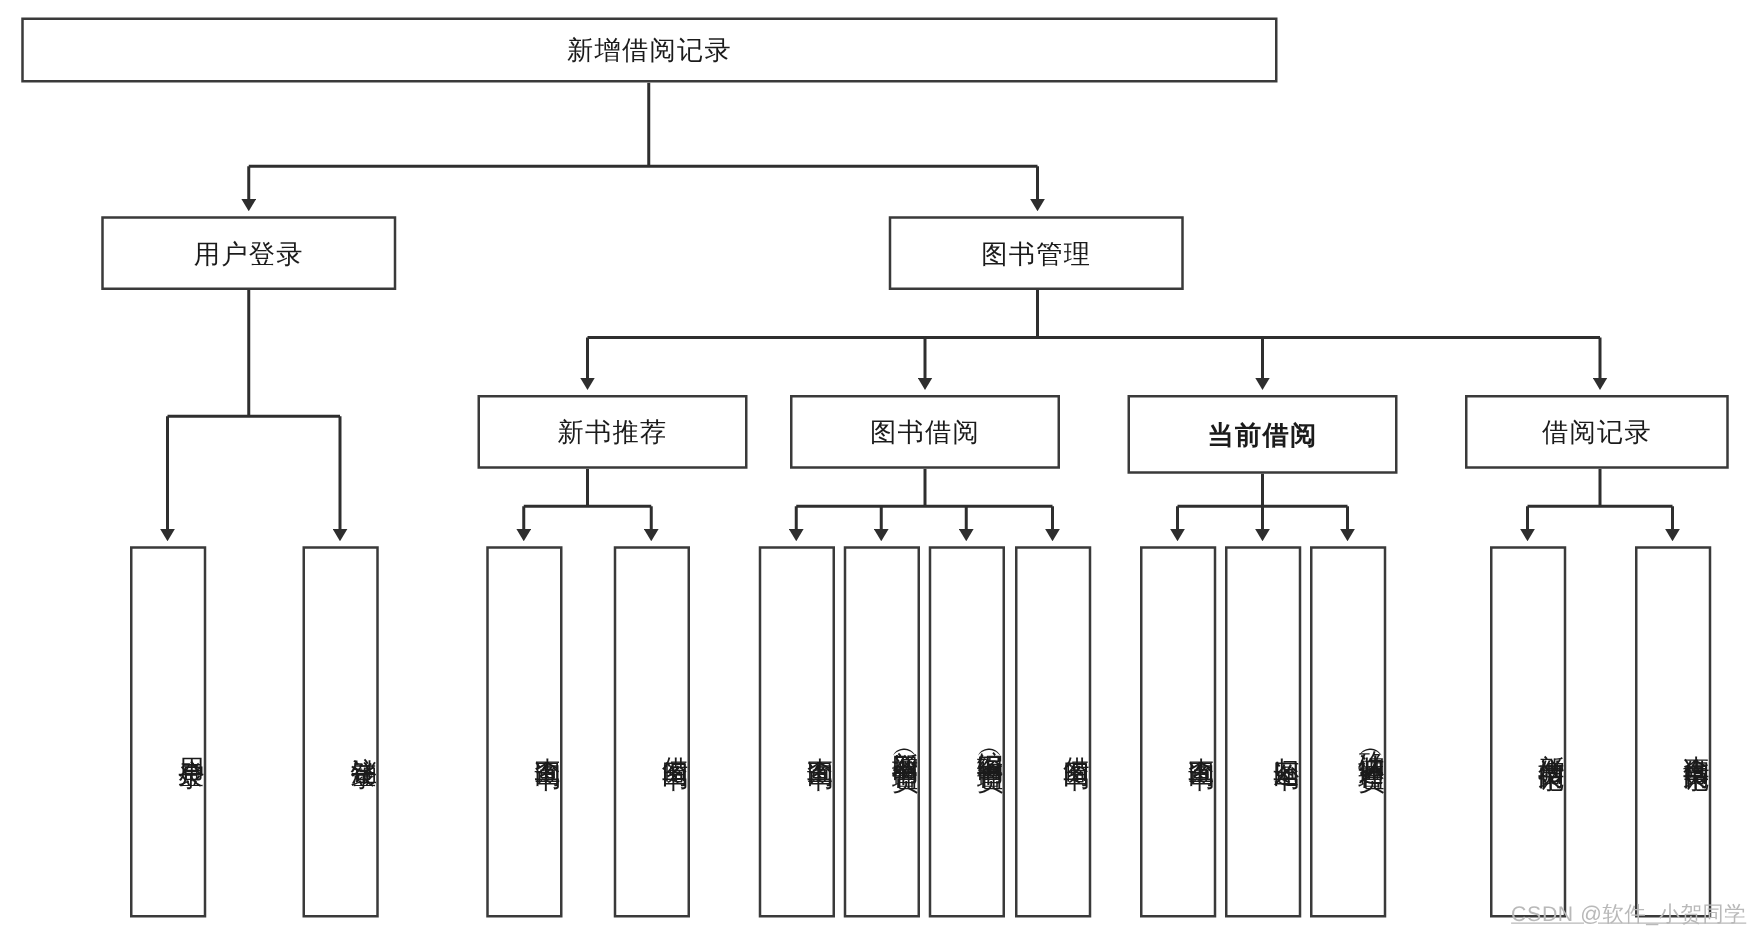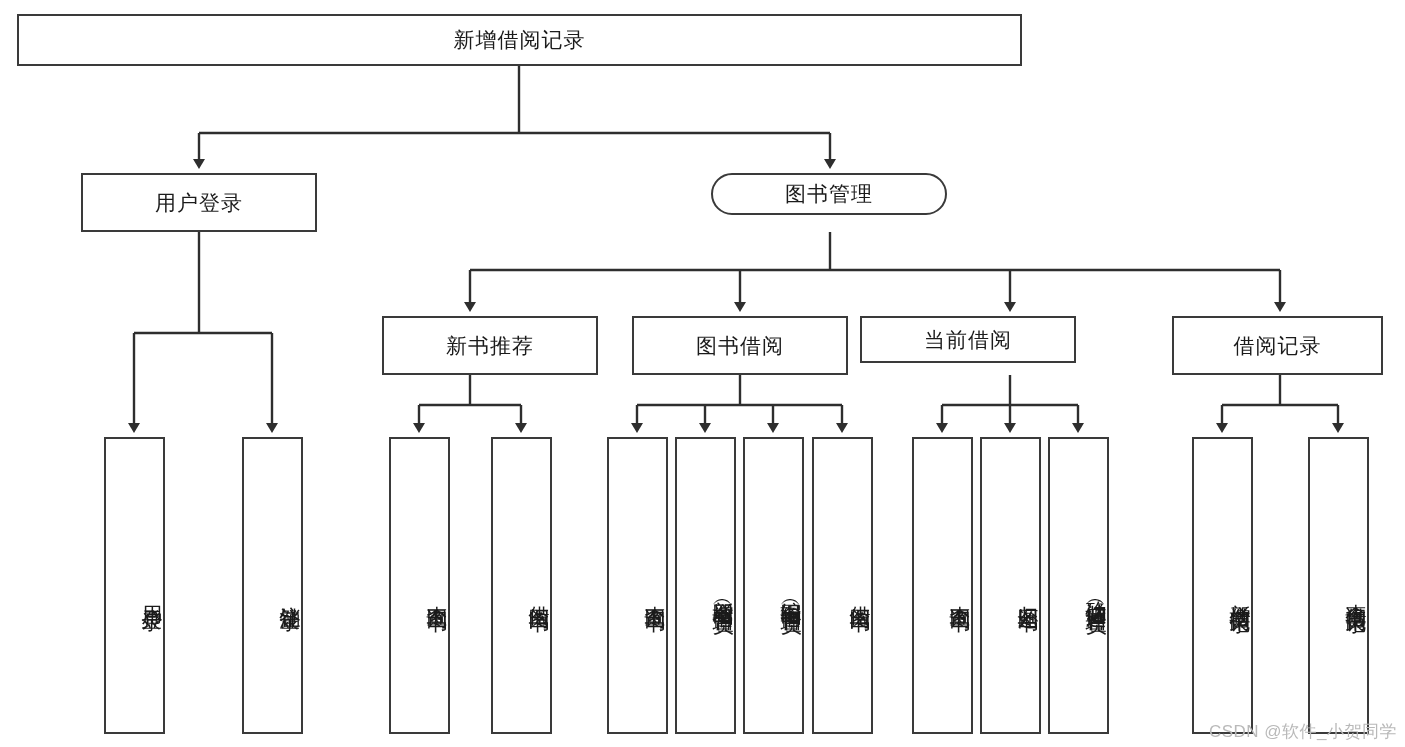--- a/index.html
+++ b/index.html
@@ -45,20 +45,21 @@
   .root{font-size:22px;}
   .watermark{
     position:absolute;
     right:8px;
     bottom:4px;
     font-size:17px;
     color:#b9b9b9;
     letter-spacing:0.5px;
     white-space:nowrap;
     pointer-events:none;
+    text-decoration:underline;
   }
 </style>
 </head>
 <body>
 
 <div id="stage">
 
   <svg class="lines" viewBox="0 0 1405 747" xmlns="http://www.w3.org/2000/svg">
     <defs>
       <marker id="arrow" markerWidth="10" markerHeight="12" refX="1" refY="6" orient="auto" markerUnits="userSpaceOnUse">
@@ -109,31 +110,31 @@
     </g>
   </svg>
 
   <div class="node h root" style="left:17px;top:14px;width:1005px;height:52px;">
     <span>新增借阅记录</span>
   </div>
 
   <div class="node h" style="left:81px;top:173px;width:236px;height:59px;">
     <span>用户登录</span>
   </div>
-  <div class="node h" style="left:711px;top:173px;width:236px;height:42px;border-radius:21px;">
+  <div class="node h" style="left:711px;top:173px;width:236px;height:59px;">
     <span>图书管理</span>
   </div>
 
   <div class="node h" style="left:382px;top:316px;width:216px;height:59px;">
     <span>新书推荐</span>
   </div>
   <div class="node h" style="left:632px;top:316px;width:216px;height:59px;">
     <span>图书借阅</span>
   </div>
-  <div class="node h" style="left:860px;top:316px;width:216px;height:47px;">
+  <div class="node h" style="left:902px;top:316px;width:216px;height:63px;font-weight:bold;">
     <span>当前借阅</span>
   </div>
   <div class="node h" style="left:1172px;top:316px;width:211px;height:59px;">
     <span>借阅记录</span>
   </div>
 
   <div class="node v" style="left:104px;top:437px;width:61px;height:297px;">
     <span>用户登录</span>
   </div>
   <div class="node v" style="left:242px;top:437px;width:61px;height:297px;">

